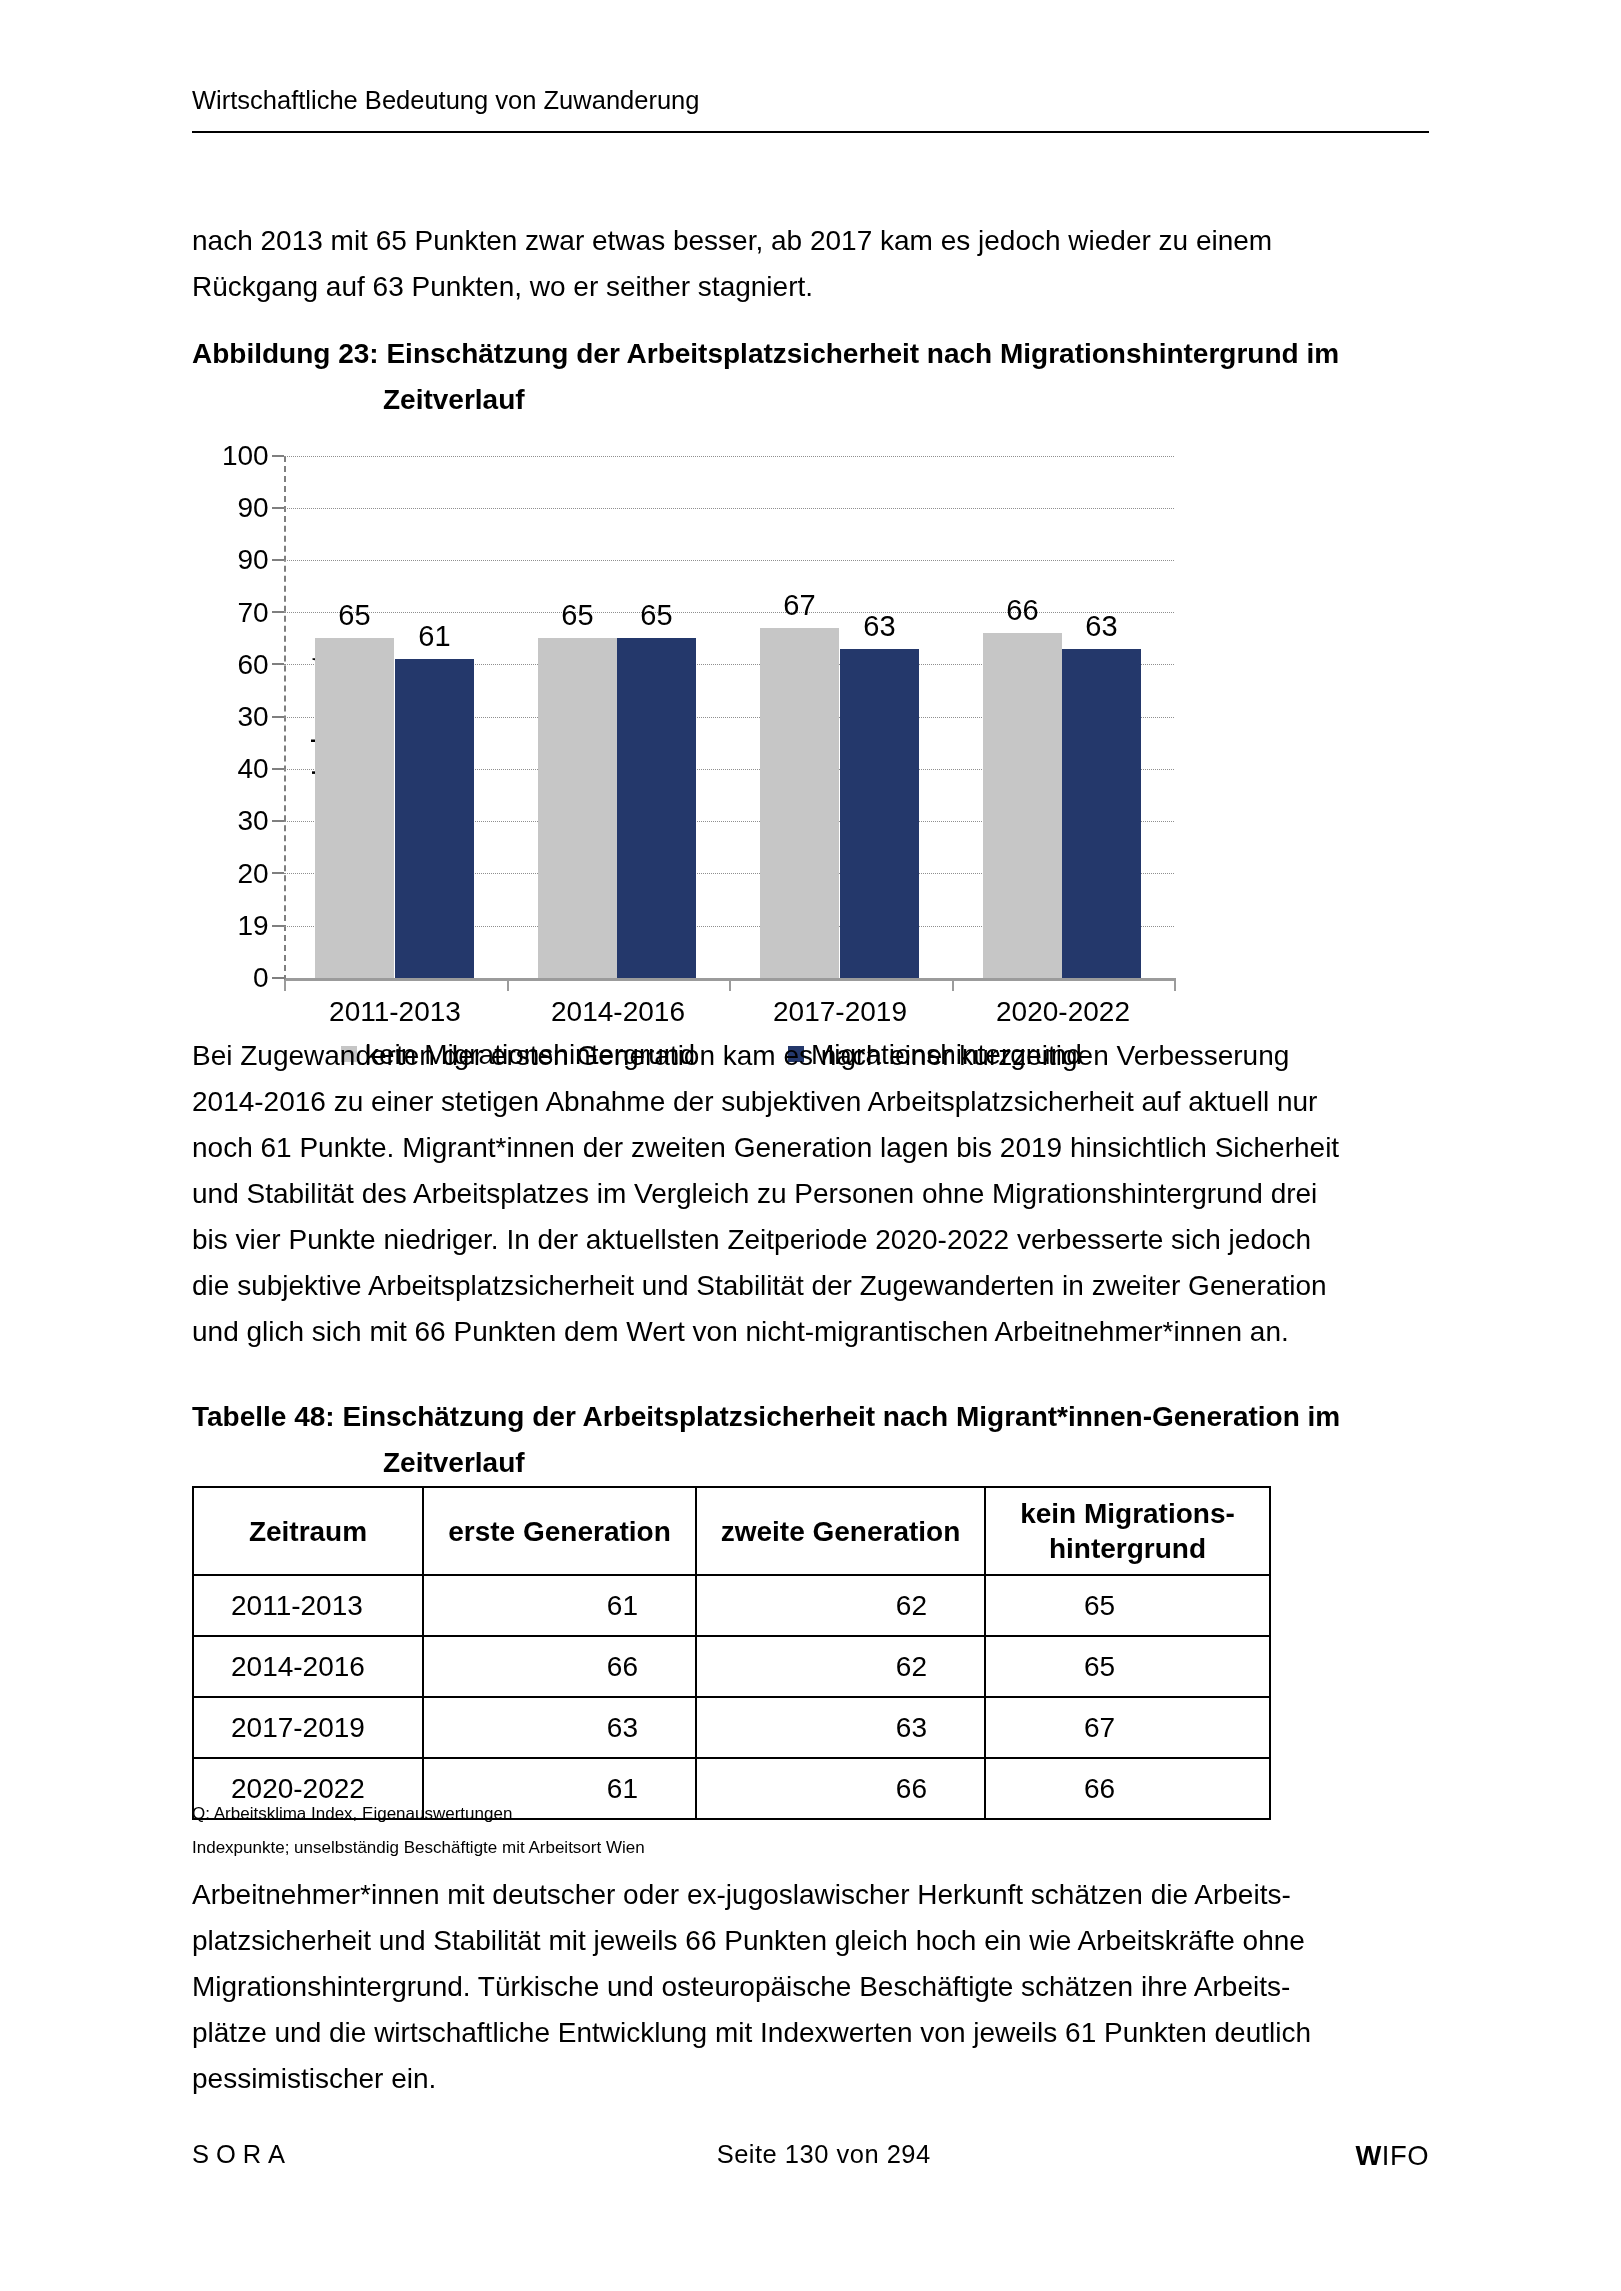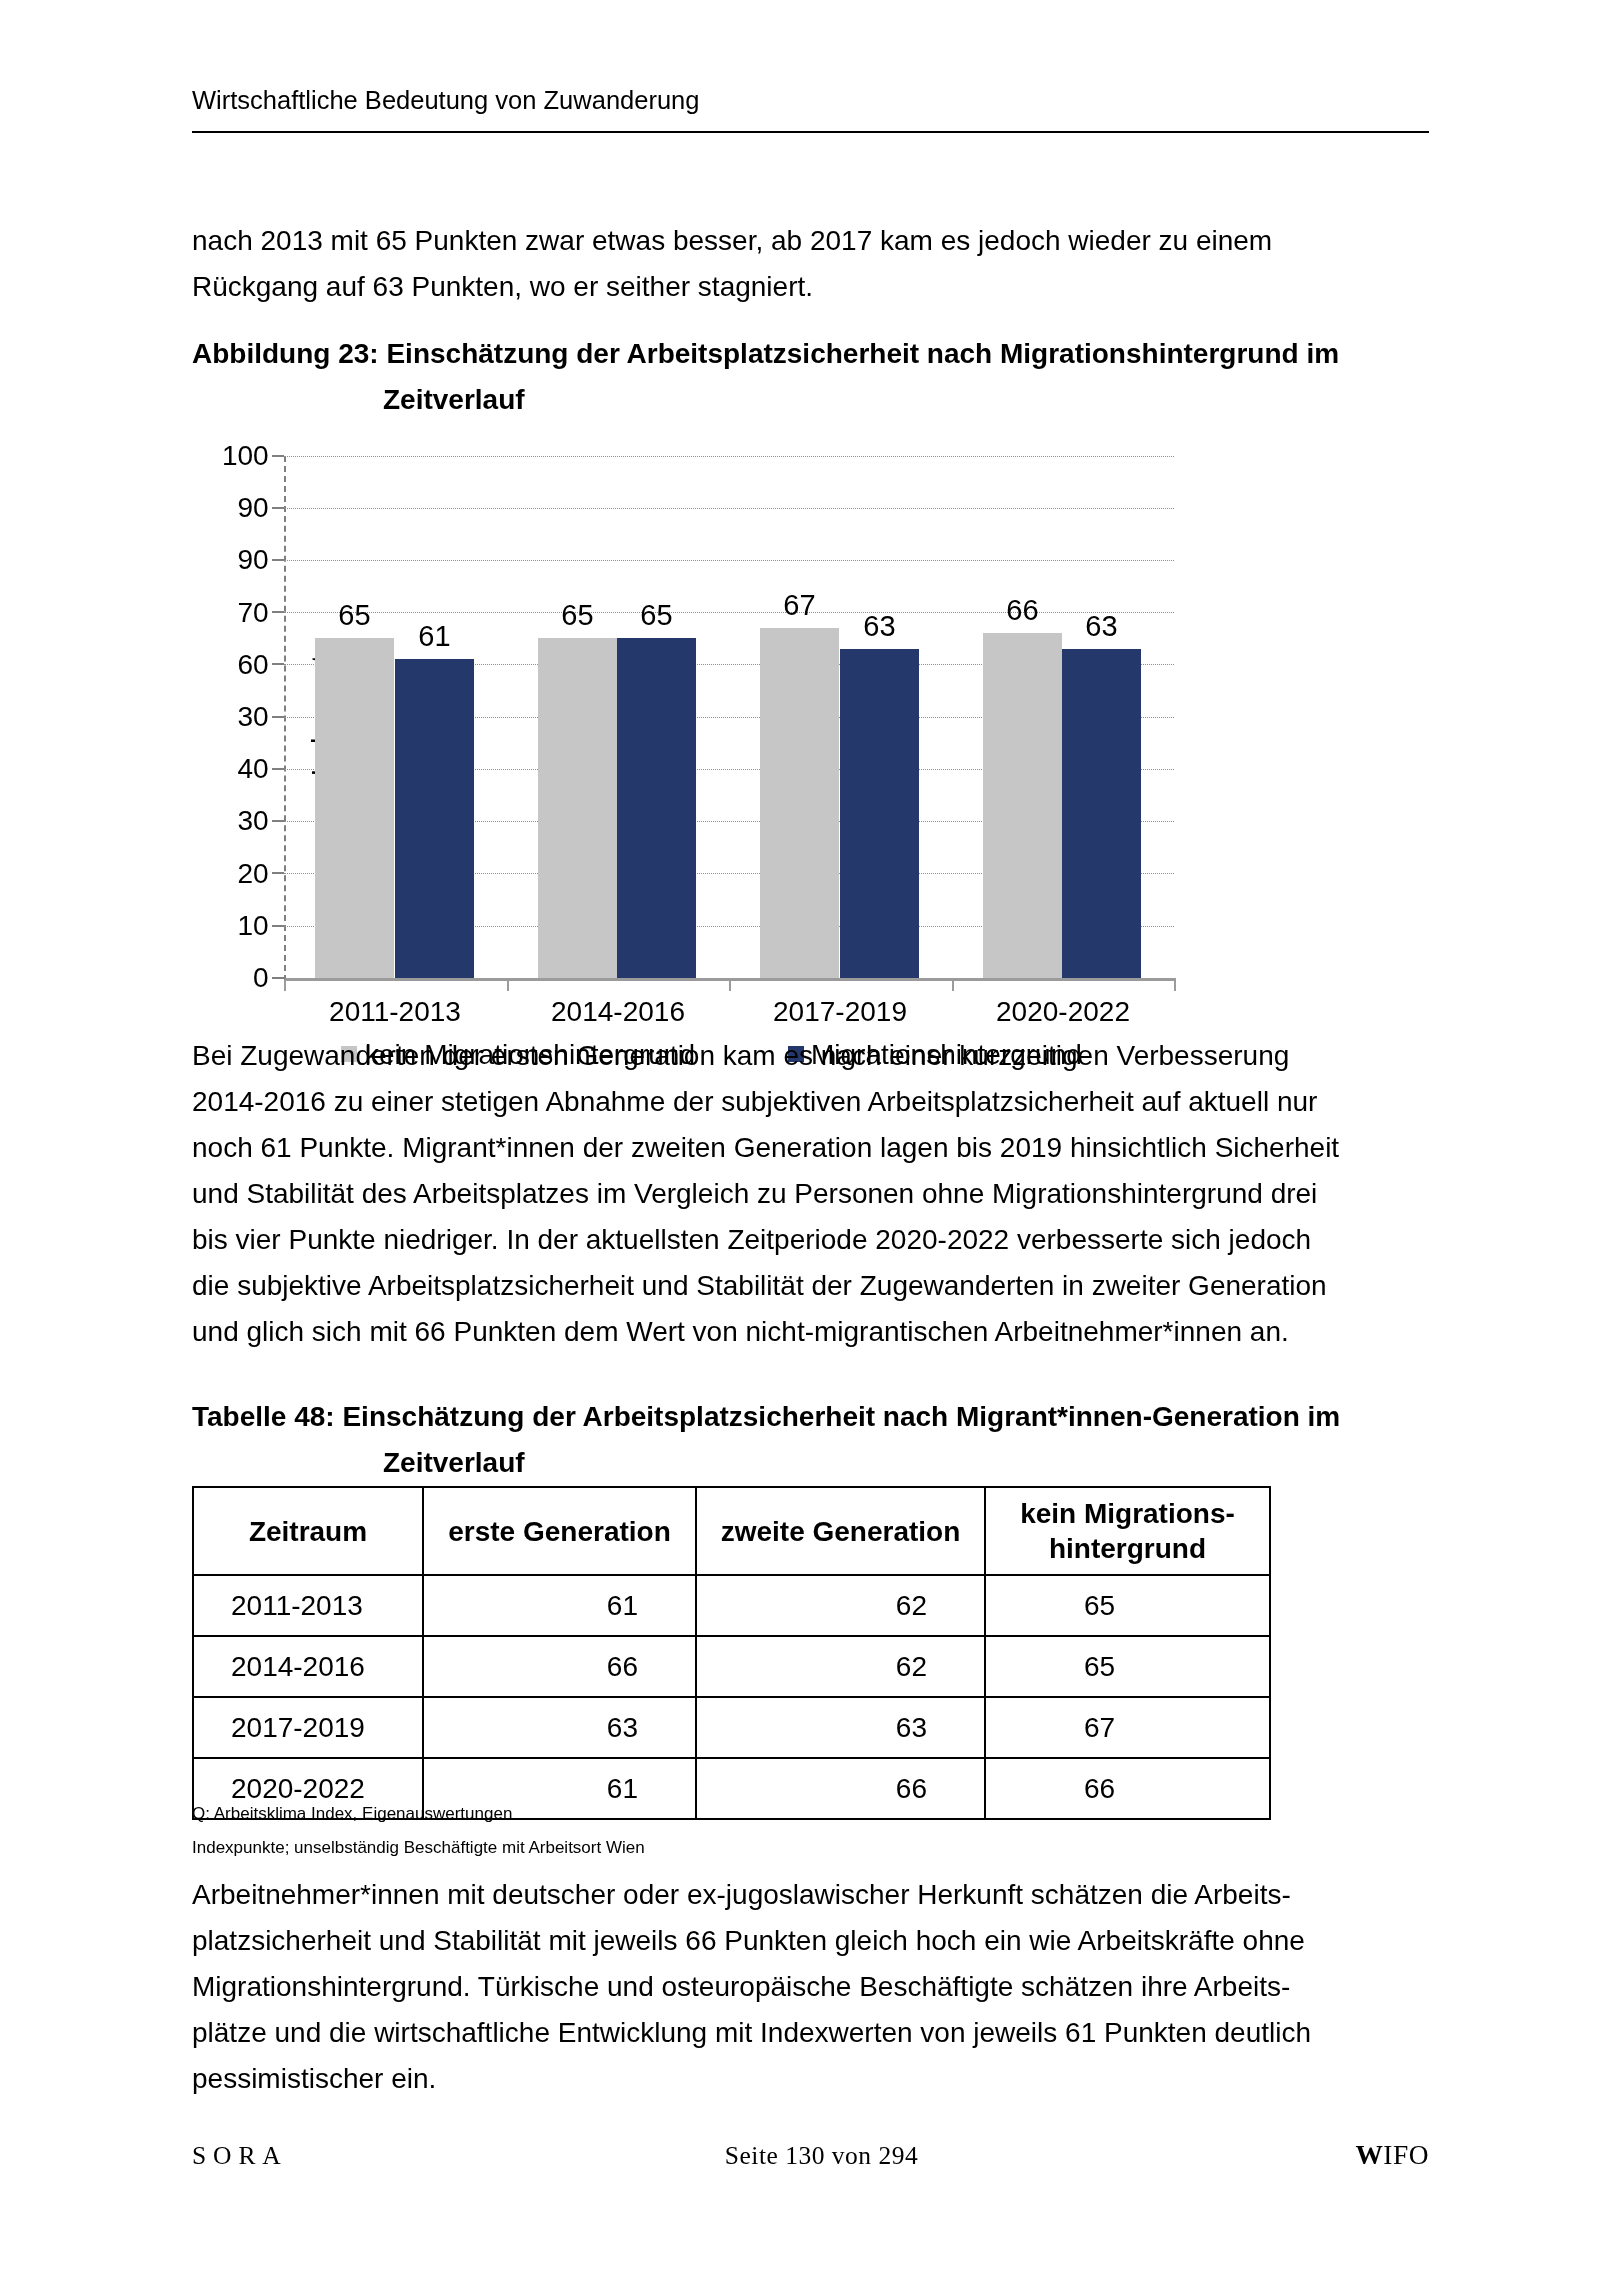--- a/index.html
+++ b/index.html
@@ -38,21 +38,21 @@
   #tbl th{border-top:2.9px solid #000;border-bottom:2.9px solid #000;font-weight:bold;
           text-align:center;height:84px;white-space:pre-line;line-height:35px;}
   #tbl td{height:57px;}
   #tbl td.c0{text-align:left;padding-left:37px;}
   #tbl td.num{text-align:right;padding-right:57px;}
   #tbl th:first-child,#tbl td.c0{border-left:2.9px solid #000;}
   #tbl th:last-child,#tbl td:last-child{border-right:2.9px solid #000;text-align:center;}
   #tbl tr:last-child td{border-bottom:2.9px solid #000;}
   #notes{font-size:17px;line-height:34px;white-space:pre-line;}
   
-  #footer{width:1237px;display:flex;align-items:center;font-size:25.5px;font-family:Liberation Serif, serif;}
+  #footer{width:1237px;display:flex;align-items:flex-start;font-size:25.5px;}
   #footer .l{letter-spacing:6.9px;}
   #footer .c{flex:1;text-align:center;letter-spacing:0.5px;}
   #footer .r{font-size:27.4px;letter-spacing:0.5px;}
   #footer .r b{font-weight:800;}
 </style>
 </head>
 <body>
 
 <div id="page">
 
@@ -66,21 +66,21 @@
   <div class="abs caption" style="top:331px">Abbildung 23: Einschätzung der Arbeitsplatzsicherheit nach Migrationshintergrund im
 Zeitverlauf</div>
 
   <div id="chart" class="abs" style="top:431px">
     <div class="ytitle">Indexwerte</div>
     <div class="plot"></div>
   <div class="ytick" style="left: 80px; top: 546px;"></div>
       <div class="ylab" style="left: 13.7px; top: 532px;">0</div>
       <div class="gridline" style="left: 92px; top: 495px; width: 890px;"></div>
       <div class="ytick" style="left: 80px; top: 494px;"></div>
-      <div class="ylab" style="left: 13.7px; top: 480px;">10</div>
+      <div class="ylab" style="left: 13.7px; top: 480px;">19</div>
       <div class="gridline" style="left: 92px; top: 442px; width: 890px;"></div>
       <div class="ytick" style="left: 80px; top: 441px;"></div>
       <div class="ylab" style="left: 13.7px; top: 428px;">20</div>
       <div class="gridline" style="left: 92px; top: 390px; width: 890px;"></div>
       <div class="ytick" style="left: 80px; top: 389px;"></div>
       <div class="ylab" style="left: 13.7px; top: 375px;">30</div>
       <div class="gridline" style="left: 92px; top: 338px; width: 890px;"></div>
       <div class="ytick" style="left: 80px; top: 337px;"></div>
       <div class="ylab" style="left: 13.7px; top: 323px;">40</div>
       <div class="gridline" style="left: 92px; top: 286px; width: 890px;"></div>

